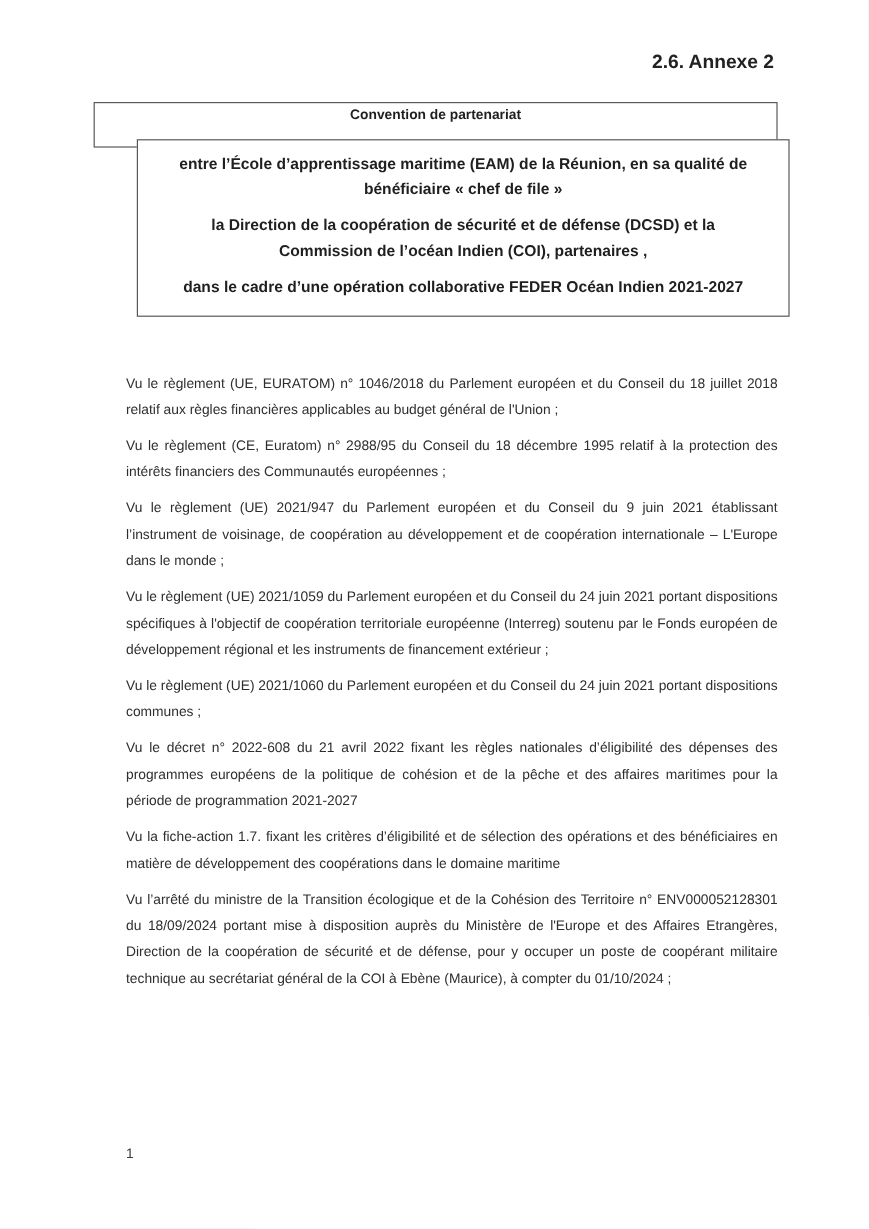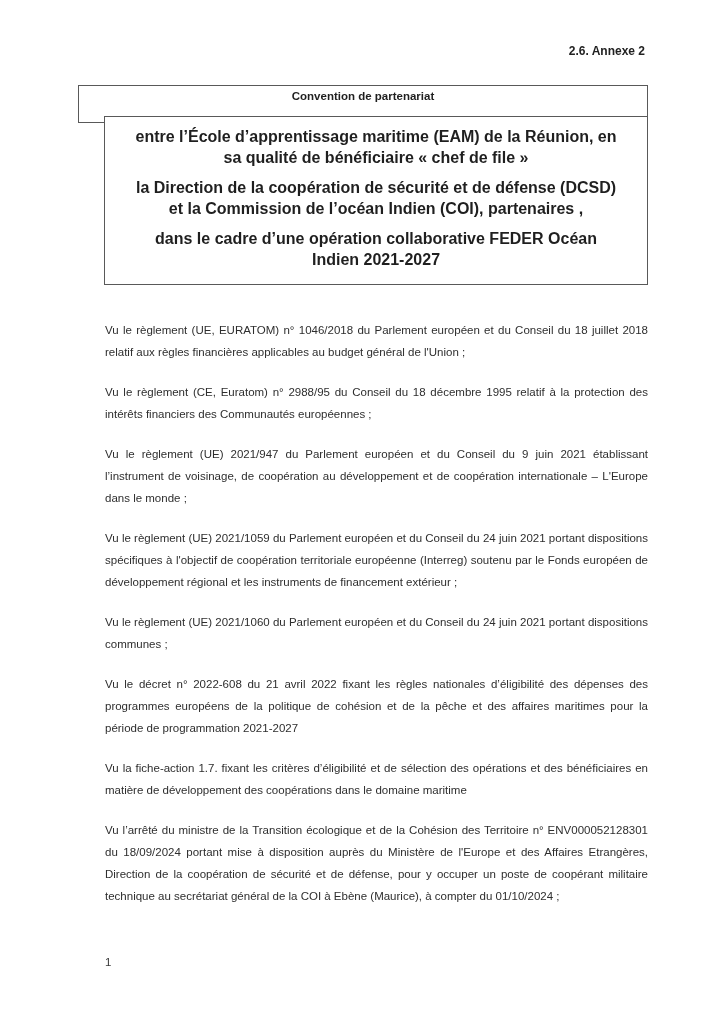--- a/index.html
+++ b/index.html
@@ -13,68 +13,68 @@
     height: 1024px;
     background: #ffffff;
     font-family: "Liberation Sans", sans-serif;
     color: #2e2e2e;
     overflow: hidden;
   }
   .annex-label {
     position: absolute;
     top: 44px;
     right: 79px;
-    font-size: 12px;
+    font-size: 16px;
     font-weight: bold;
     color: #222222;
   }
   .title-box {
     position: absolute;
     left: 78px;
     top: 85px;
     width: 568px;
     border: 1px solid #595959;
     padding: 4px 0 20px 0;
     text-align: center;
     font-size: 11.5px;
     font-weight: bold;
     color: #1f1f1f;
     background: #ffffff;
   }
   .parties-box {
     position: absolute;
-    left: 104px;
+    left: 114px;
     top: 116px;
     width: 544px;
     box-sizing: border-box;
     border: 1px solid #595959;
     padding: 9px 26px 10px 26px;
     text-align: center;
-    font-size: 16px;
+    font-size: 13px;
     font-weight: bold;
     color: #1f1f1f;
     background: #ffffff;
   }
   .parties-box p {
     margin: 0 0 9px 0;
     line-height: 21px;
   }
   .parties-box p:last-child { margin-bottom: 4px; }
   .body-text {
     position: absolute;
     left: 105px;
     top: 301px;
     width: 543px;
     font-size: 11.5px;
     line-height: 22px;
     text-align: justify;
     color: #2e2e2e;
   }
   .body-text p {
-    margin: 18px 0 7px 0;
+    margin: 8px 0 7px 0;
   }
   .page-number {
     position: absolute;
     left: 105px;
     top: 956px;
     font-size: 11.5px;
     color: #3a3a3a;
   }
 </style>
 </head>

